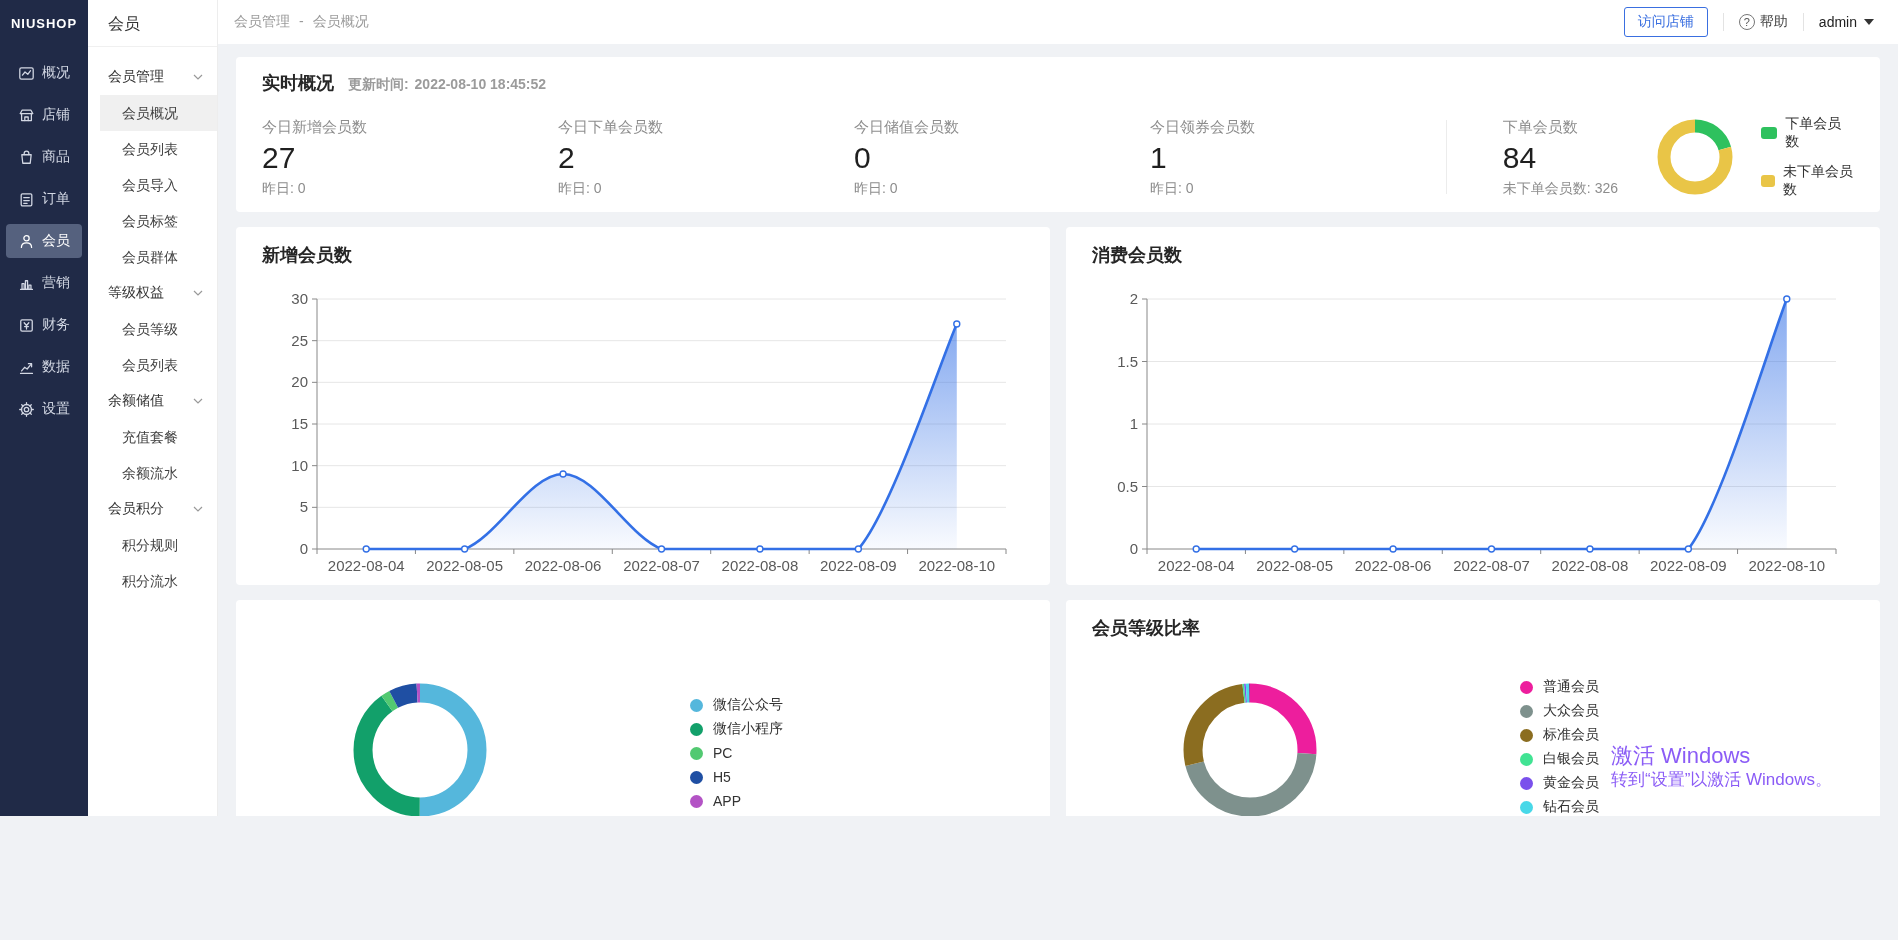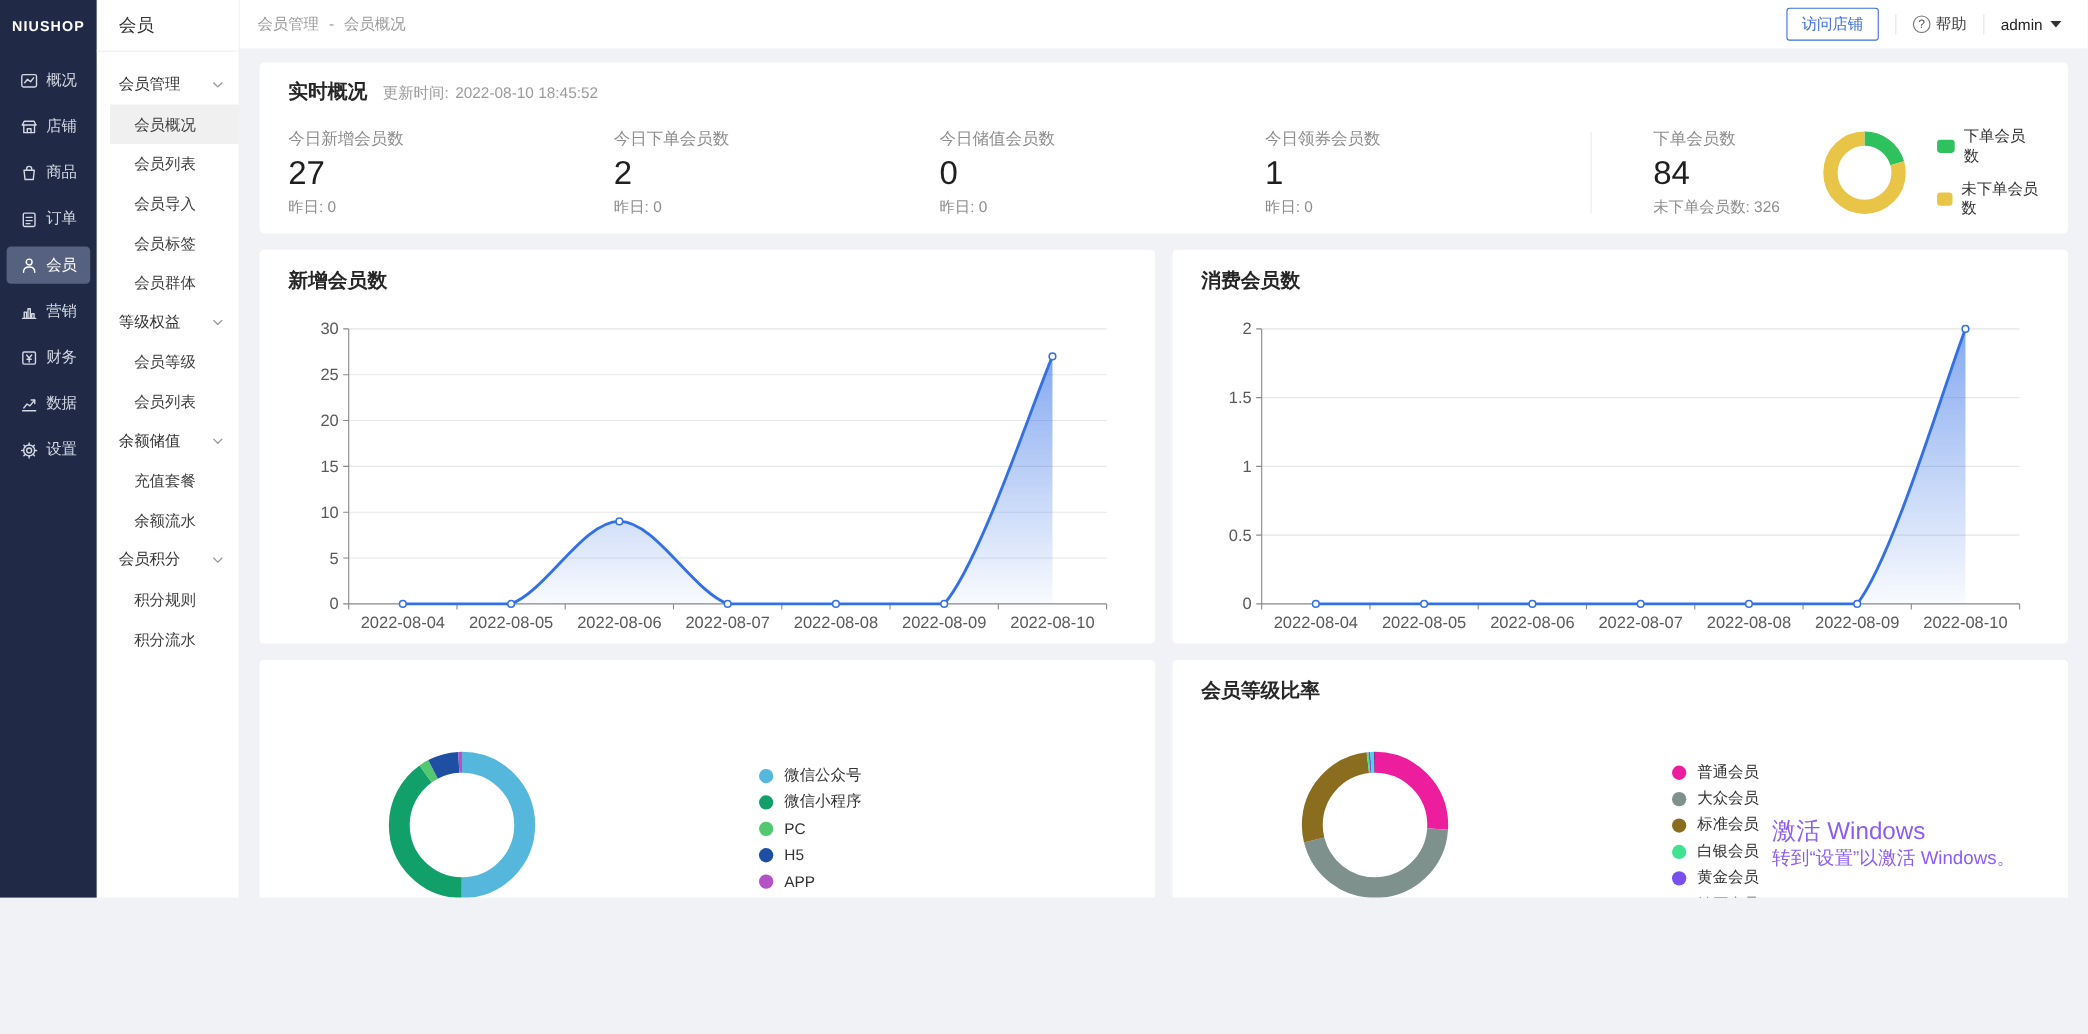--- a/index.html
+++ b/index.html
@@ -49,21 +49,21 @@
   .content { flex:1; padding:13px 18px; display:flex; flex-direction:column;
     gap:15px; overflow:hidden; }
   .content > * { flex-shrink:0; }
   .card { background:#fff; border-radius:4px; }
 
   
   .rt-card { height:155px; padding:14px 26px; }
   .rt-head { display:flex; align-items:baseline; }
   .rt-title { font-size:18px; font-weight:bold; color:#262626; line-height:24px; }
   .rt-time { font-size:14px; color:#9B9B9B; margin-left:14px; }
-  .rt-time span { margin-right:2px; }
+  .rt-time span { margin-right:2px;font-weight:bold; }
   .rt-stats { display:flex; align-items:center; margin-top:14px; }
   .rt-list { display:flex; }
   .stat { width:296px; }
   .stat-label { font-size:15px; color:#8D8D8D; line-height:18px; }
   .stat-value { font-size:30px; color:#1F1F1F; line-height:34px; margin:5px 0 5px; }
   .stat-sub { font-size:14px; color:#8D8D8D; line-height:16px; }
   .rt-divider { width:1px; height:74px; background:#ECECEC; }
   .rt-order { width:150px; margin-left:56px; }
   #rt-donut { margin-left:16px; flex-shrink:0; }
   .rt-legend { margin-left:18px; display:flex; flex-direction:column; gap:12px; }
@@ -75,21 +75,21 @@
   .chart-card { flex:1; height:358px; padding:16px 26px; }
   .chart-title { font-size:18px; font-weight:bold; color:#262626; line-height:24px; }
   svg.line { display:block; margin-top:16px; }
   svg text { font-family:"Liberation Sans","DejaVu Sans",sans-serif; }
 
   
   .pie-card { flex:1; height:266px; padding:16px 26px; position:relative; }
   .pie-svg { position:absolute; left:26px; top:48px; }
   .pie-legend { position:absolute; left:454px; display:flex; flex-direction:column; }
   .legend-channel { top:96px; gap:6px; }
-  .legend-level { top:93px; gap:6px; }
+  .legend-level { top:78px; gap:6px; }
   .pl-row { display:flex; align-items:center; gap:10px; font-size:14px;
     color:#333; height:18px; cursor:pointer; }
   .pl-dot { width:13px; height:13px; border-radius:50%; display:inline-block; flex-shrink:0; }
 
   .dist-card { height:190px; padding:20px 26px; }
 
   
   .watermark { position:absolute; right:66px; bottom:26px; color:#8b5cf6;
     z-index:5; pointer-events:none; }
   .wm1 { font-size:22px; line-height:28px; }

